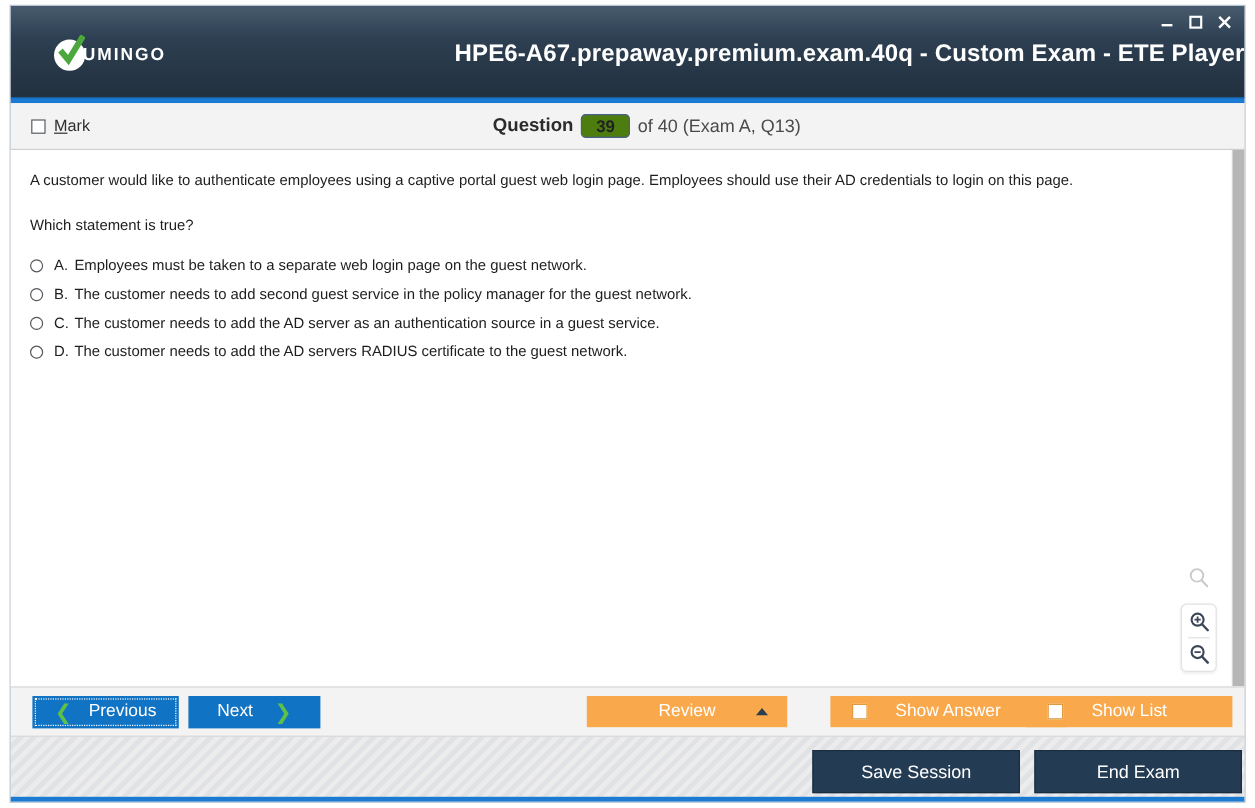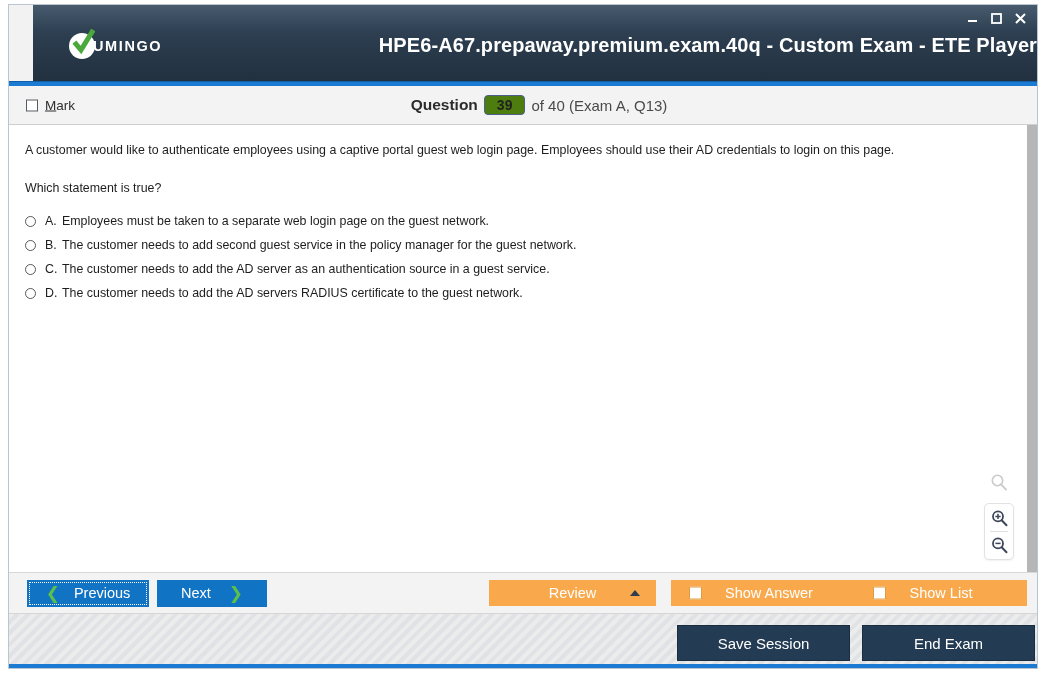--- a/index.html
+++ b/index.html
@@ -25,21 +25,20 @@
     display: flex;
     flex-direction: column;
   }
 
   
   .titlebar {
     position: relative;
     height: 76px;
     background: linear-gradient(180deg, #3a4f63 0%, #2c3e50 40%, #22303f 100%);
     flex: 0 0 76px;
-    margin-left: 24px;
   }
   .titlebar-sheen {
     position: absolute; left: 0; top: 0; right: 0; height: 26px;
     background: linear-gradient(180deg, rgba(255,255,255,0.07), rgba(255,255,255,0));
     pointer-events: none;
   }
   .logo {
     position: absolute; left: 36px; top: 28px;
     display: flex; align-items: center; gap: 0px;
   }
@@ -282,21 +281,21 @@
     justify-content: center;
   }
   .btn-review .caret {
     position: absolute; right: 16px; top: 50%; transform: translateY(-50%);
     width: 0; height: 0;
     border-left: 5px solid transparent;
     border-right: 5px solid transparent;
     border-bottom: 6px solid #2c3e50;
   }
   .btn-showanswer {
-    position: absolute; left: 662px; width: 196px;
+    position: absolute; left: 683px; width: 196px;
   }
   .btn-showlist {
     position: absolute; left: 846px; width: 172px;
   }
   .ck-white {
     position: absolute; left: 18px; top: 50%; transform: translateY(-50%);
     width: 13px; height: 13px;
     background: #ffffff;
     border: 1px solid #e29a3f;
   }

